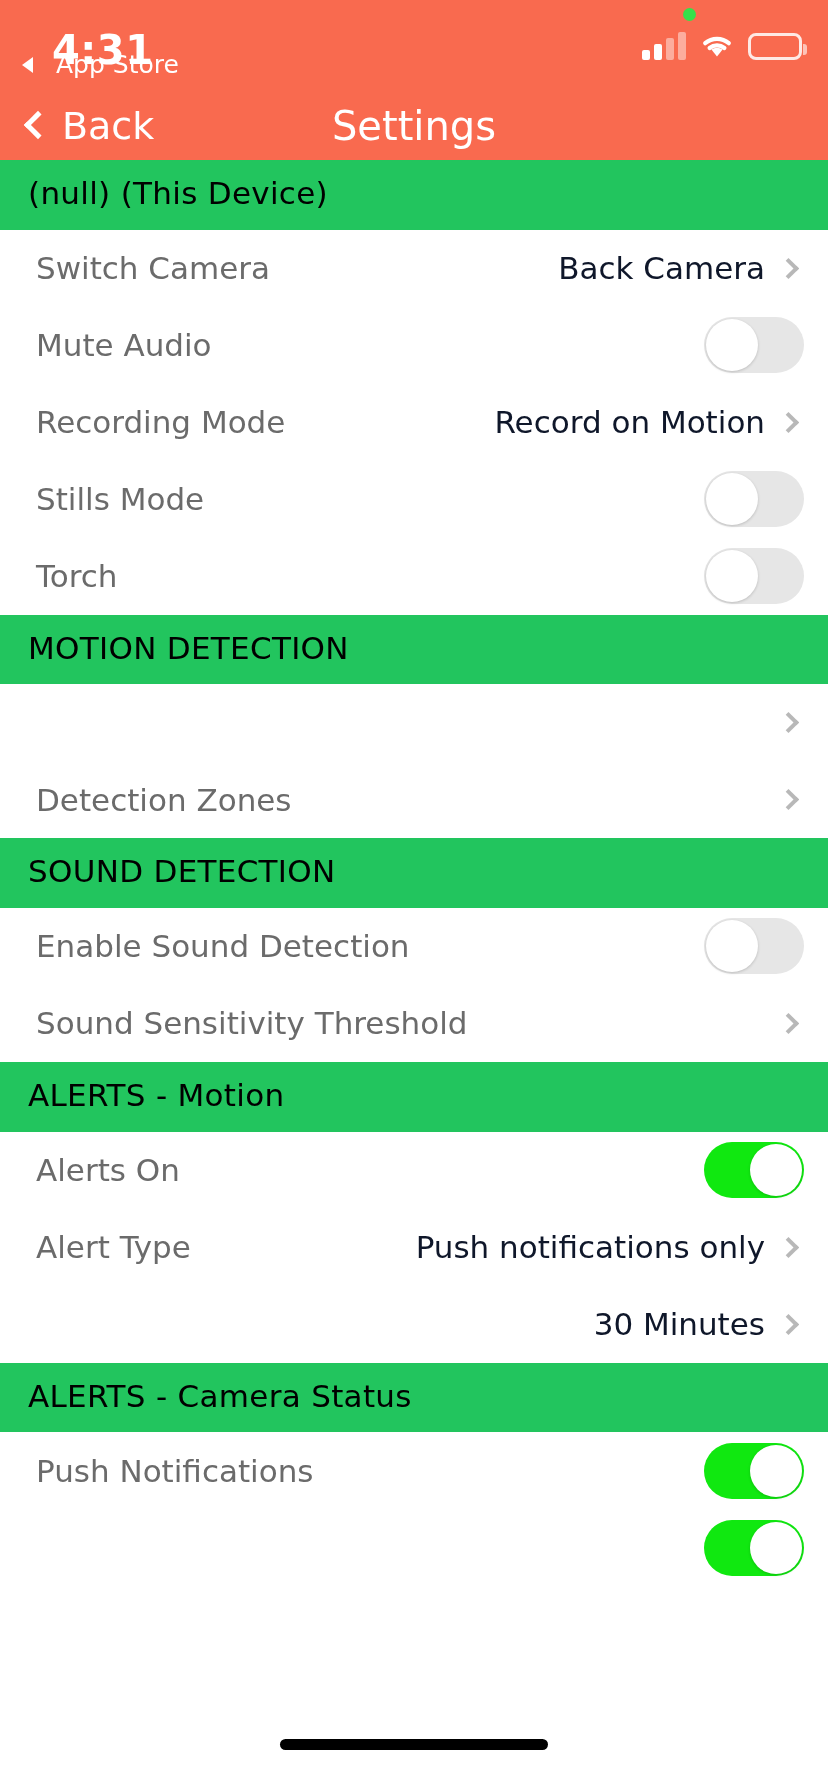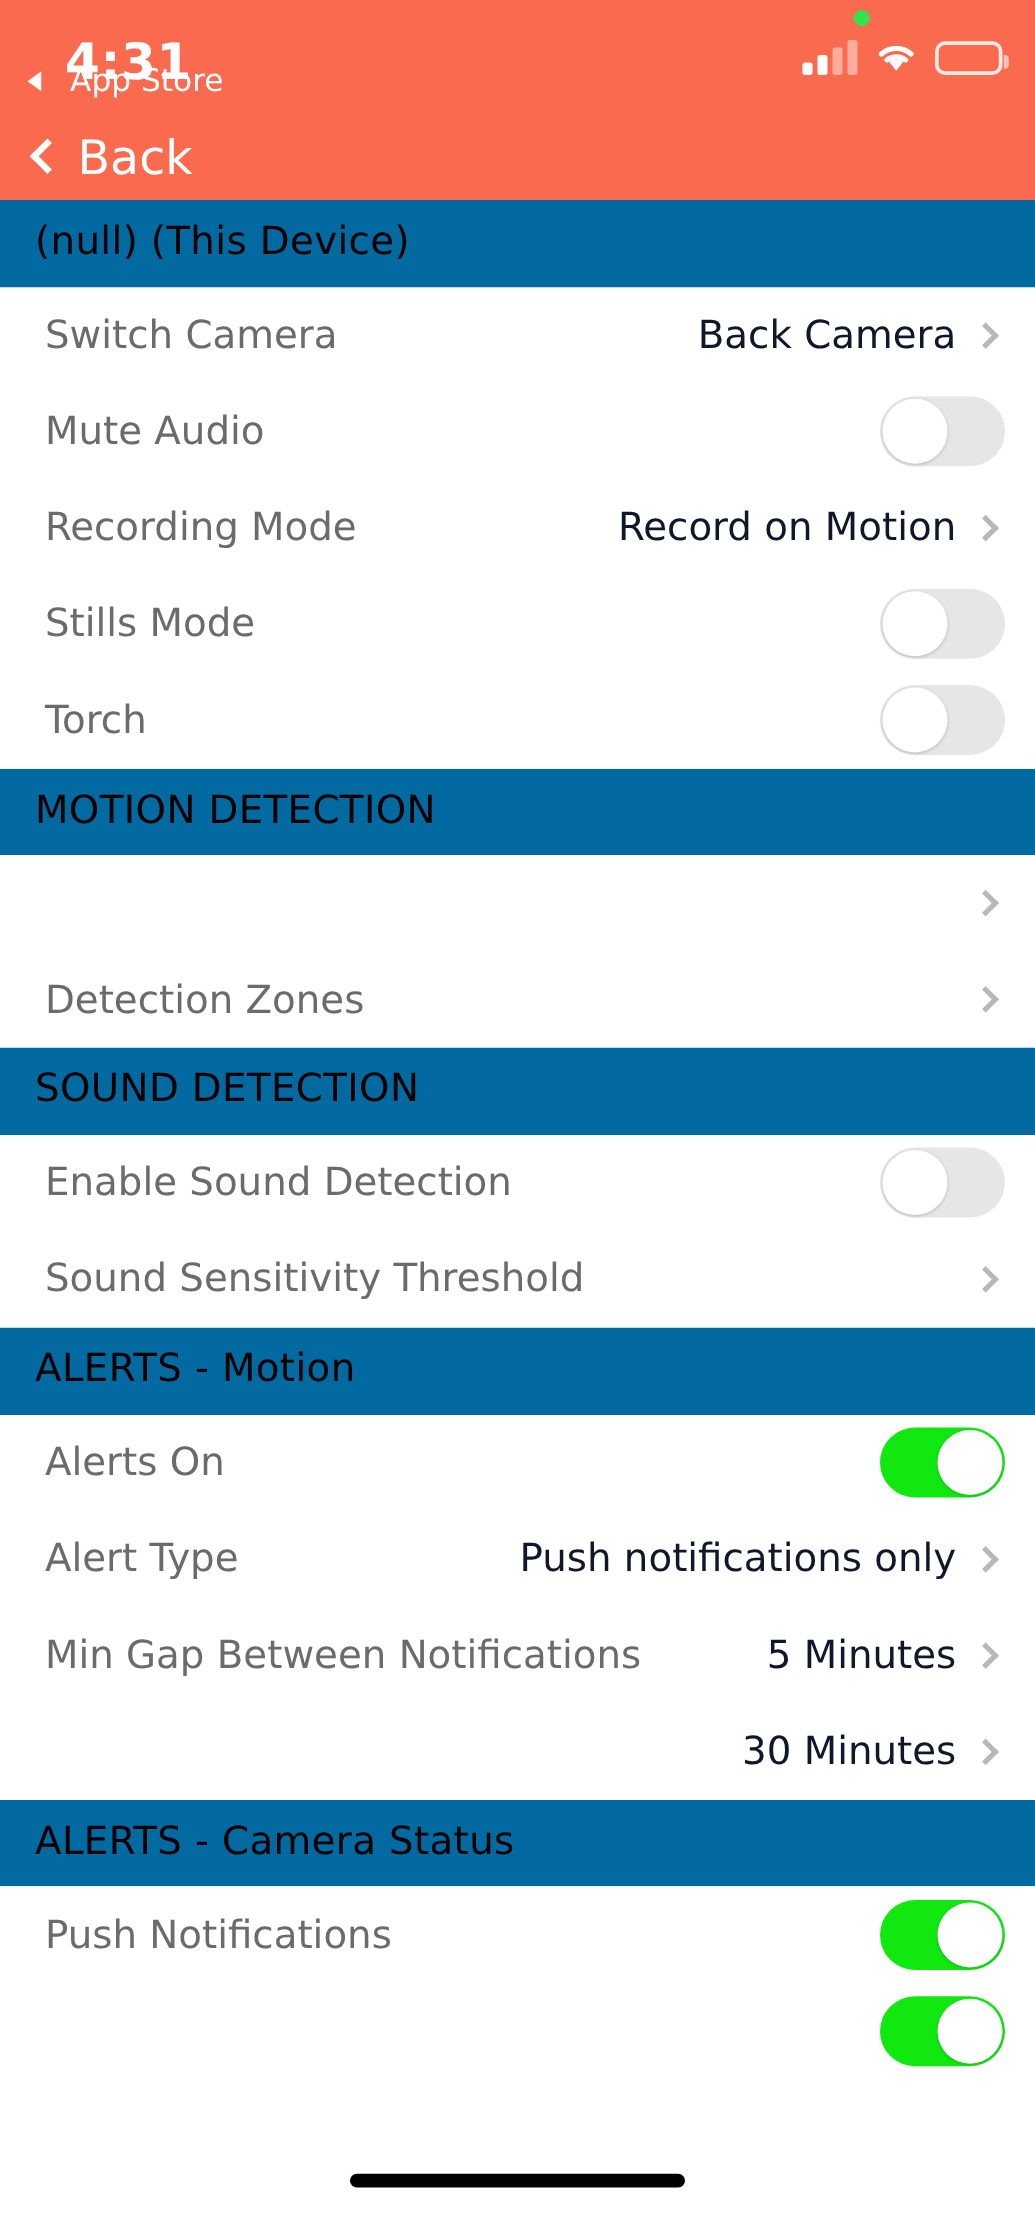--- a/index.html
+++ b/index.html
@@ -96,21 +96,21 @@
     line-height:1;
   }
 
   
   .table{
     background:#ffffff;
     height:1632px;
     overflow:hidden;
   }
   .section-header{
-    background:#0369a1;
+    background:#22c55e;
     color:#000000;
     font-size:31px;
     padding:16px 28px 18px 28px;
     line-height:1.15;
     letter-spacing:.3px;
   }
   .row{
     background:#ffffff;
     height:77px;
     display:flex;
@@ -204,20 +204,21 @@
       <span class="fill" style="width:60%"></span>
     </span>
   </div>
 </div>
 
 <div class="navbar">
   <div class="nav-back">
     <span class="chev-left"></span>
     <span>Back</span>
   </div>
+  <div class="nav-title">Settings</div>
 </div>
 
 <div class="table" id="settings-table">
     <div class="section-header">(null) (This Device)</div>
     <div class="row">
       <span class="row-label">Switch Camera</span>
       <span class="row-right">
         <span class="row-value">Back Camera</span>
         <span class="chev-right"></span>
       </span>
@@ -290,27 +291,20 @@
       </span>
     </div>
     <div class="row">
       <span class="row-label">Alert Type</span>
       <span class="row-right">
         <span class="row-value">Push notifications only</span>
         <span class="chev-right"></span>
       </span>
     </div>
     <div class="row">
-      <span class="row-label">Min Gap Between Notifications</span>
-      <span class="row-right">
-        <span class="row-value">5 Minutes</span>
-        <span class="chev-right"></span>
-      </span>
-    </div>
-    <div class="row">
       <span class="row-right">
         <span class="row-value">30 Minutes</span>
         <span class="chev-right"></span>
       </span>
     </div>
     <div class="section-header">ALERTS - Camera Status</div>
     <div class="row">
       <span class="row-label">Push Notifications</span>
       <span class="row-right">
         <span class="toggle on">

